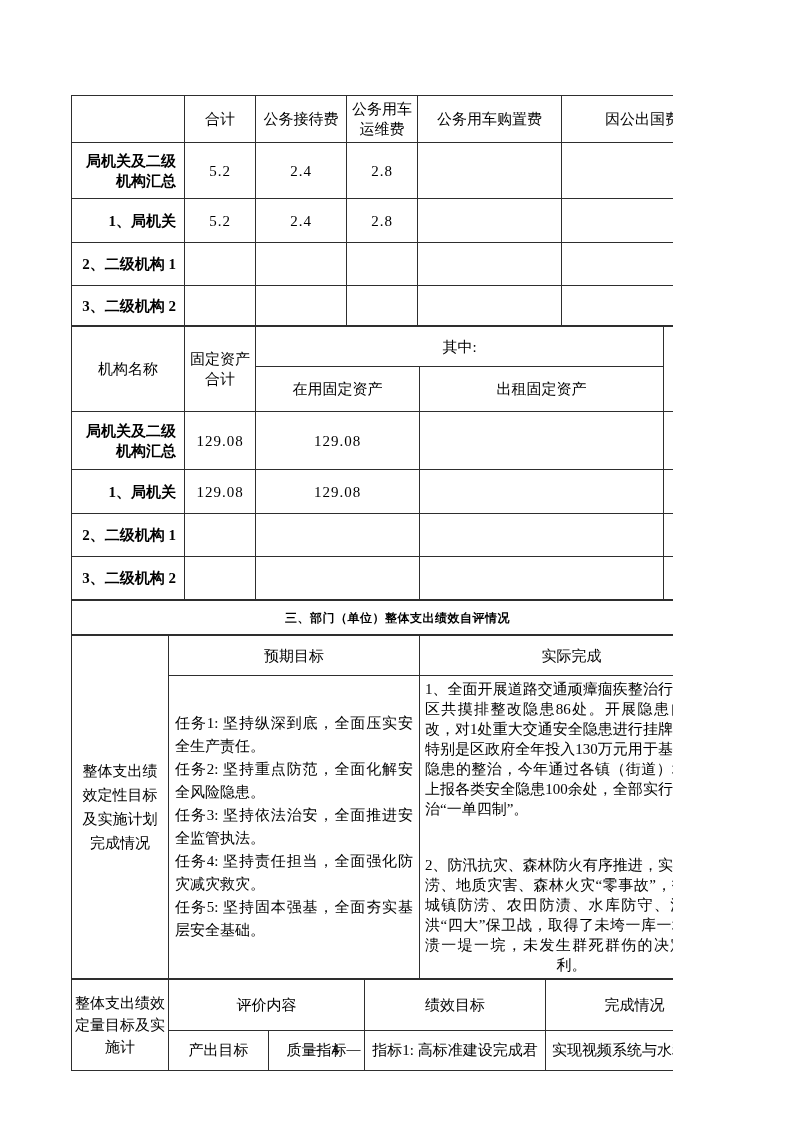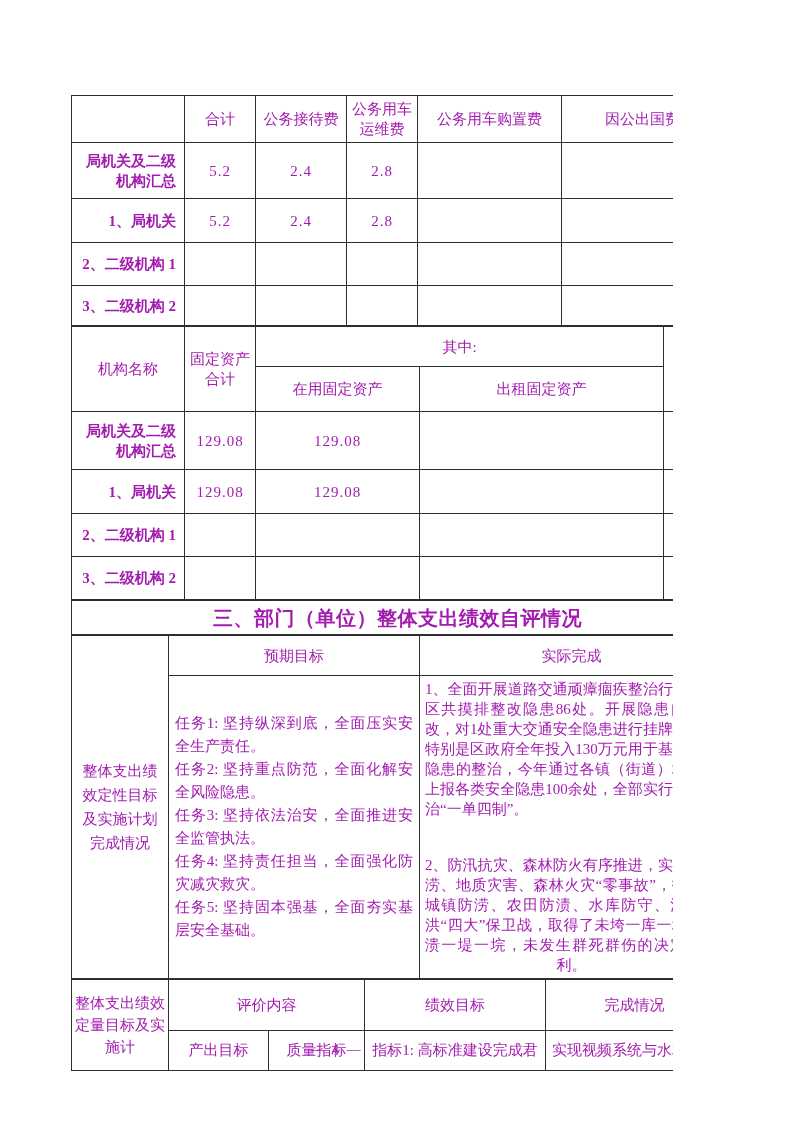--- a/index.html
+++ b/index.html
@@ -1,21 +1,21 @@
 <!DOCTYPE html>
 <html><head>
 <meta charset="utf-8">
 <style>
   html,body { margin:0; padding:0; background:#ffffff; }
   .page {
     position:relative;
     width:673px; height:1122px;
     background:#ffffff;
     font-family:"Liberation Serif","DejaVu Serif",serif;
-    color:#a21caf;
+    color:#000000;
     overflow:hidden;
   }
   table.tbl {
     border-collapse:collapse;
     table-layout:fixed;
     margin-left:71px;
     width:652px;
   }
   table.t1 { margin-top:95px; }
   .tbl td {
@@ -28,21 +28,21 @@
     word-break:break-all;
   }
   td.hdr { text-align:center; }
   td.lab { text-align:right; padding:2px 8px 2px 5px;font-weight:bold; }
   td.num { text-align:center; letter-spacing:1px; }
   td.vlabel { text-align:center; line-height:24px; padding:2px 4px; }
   td.vlabel2 { text-align:center; line-height:22px; padding:12px 2px; }
   table.sec td {
     font-family:"Liberation Sans","DejaVu Sans",sans-serif;
     font-weight:bold;
-    font-size:20px;
+    font-size:12px;
     text-align:center;
     letter-spacing:0.5px;
   }
   td.tasks {
     text-align:justify;
     line-height:23px;
     padding:4px 6px;
   }
   td.actual {
     text-align:justify;

